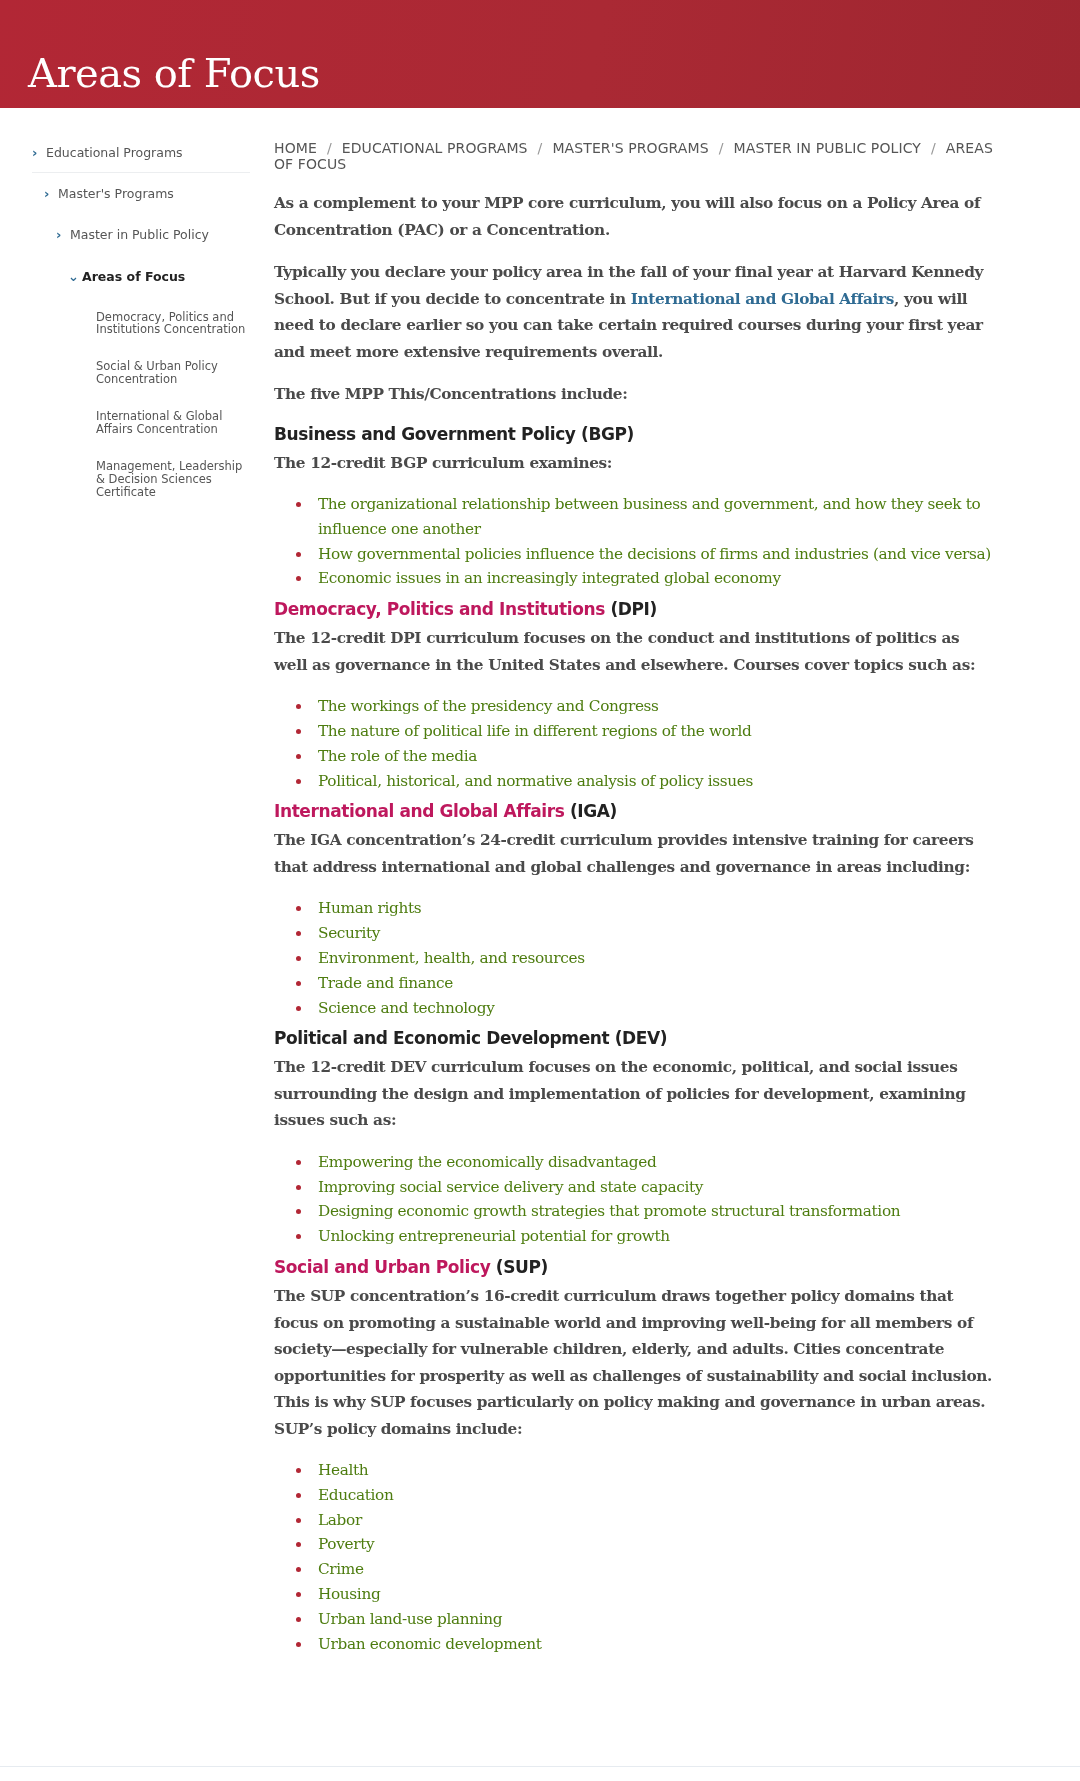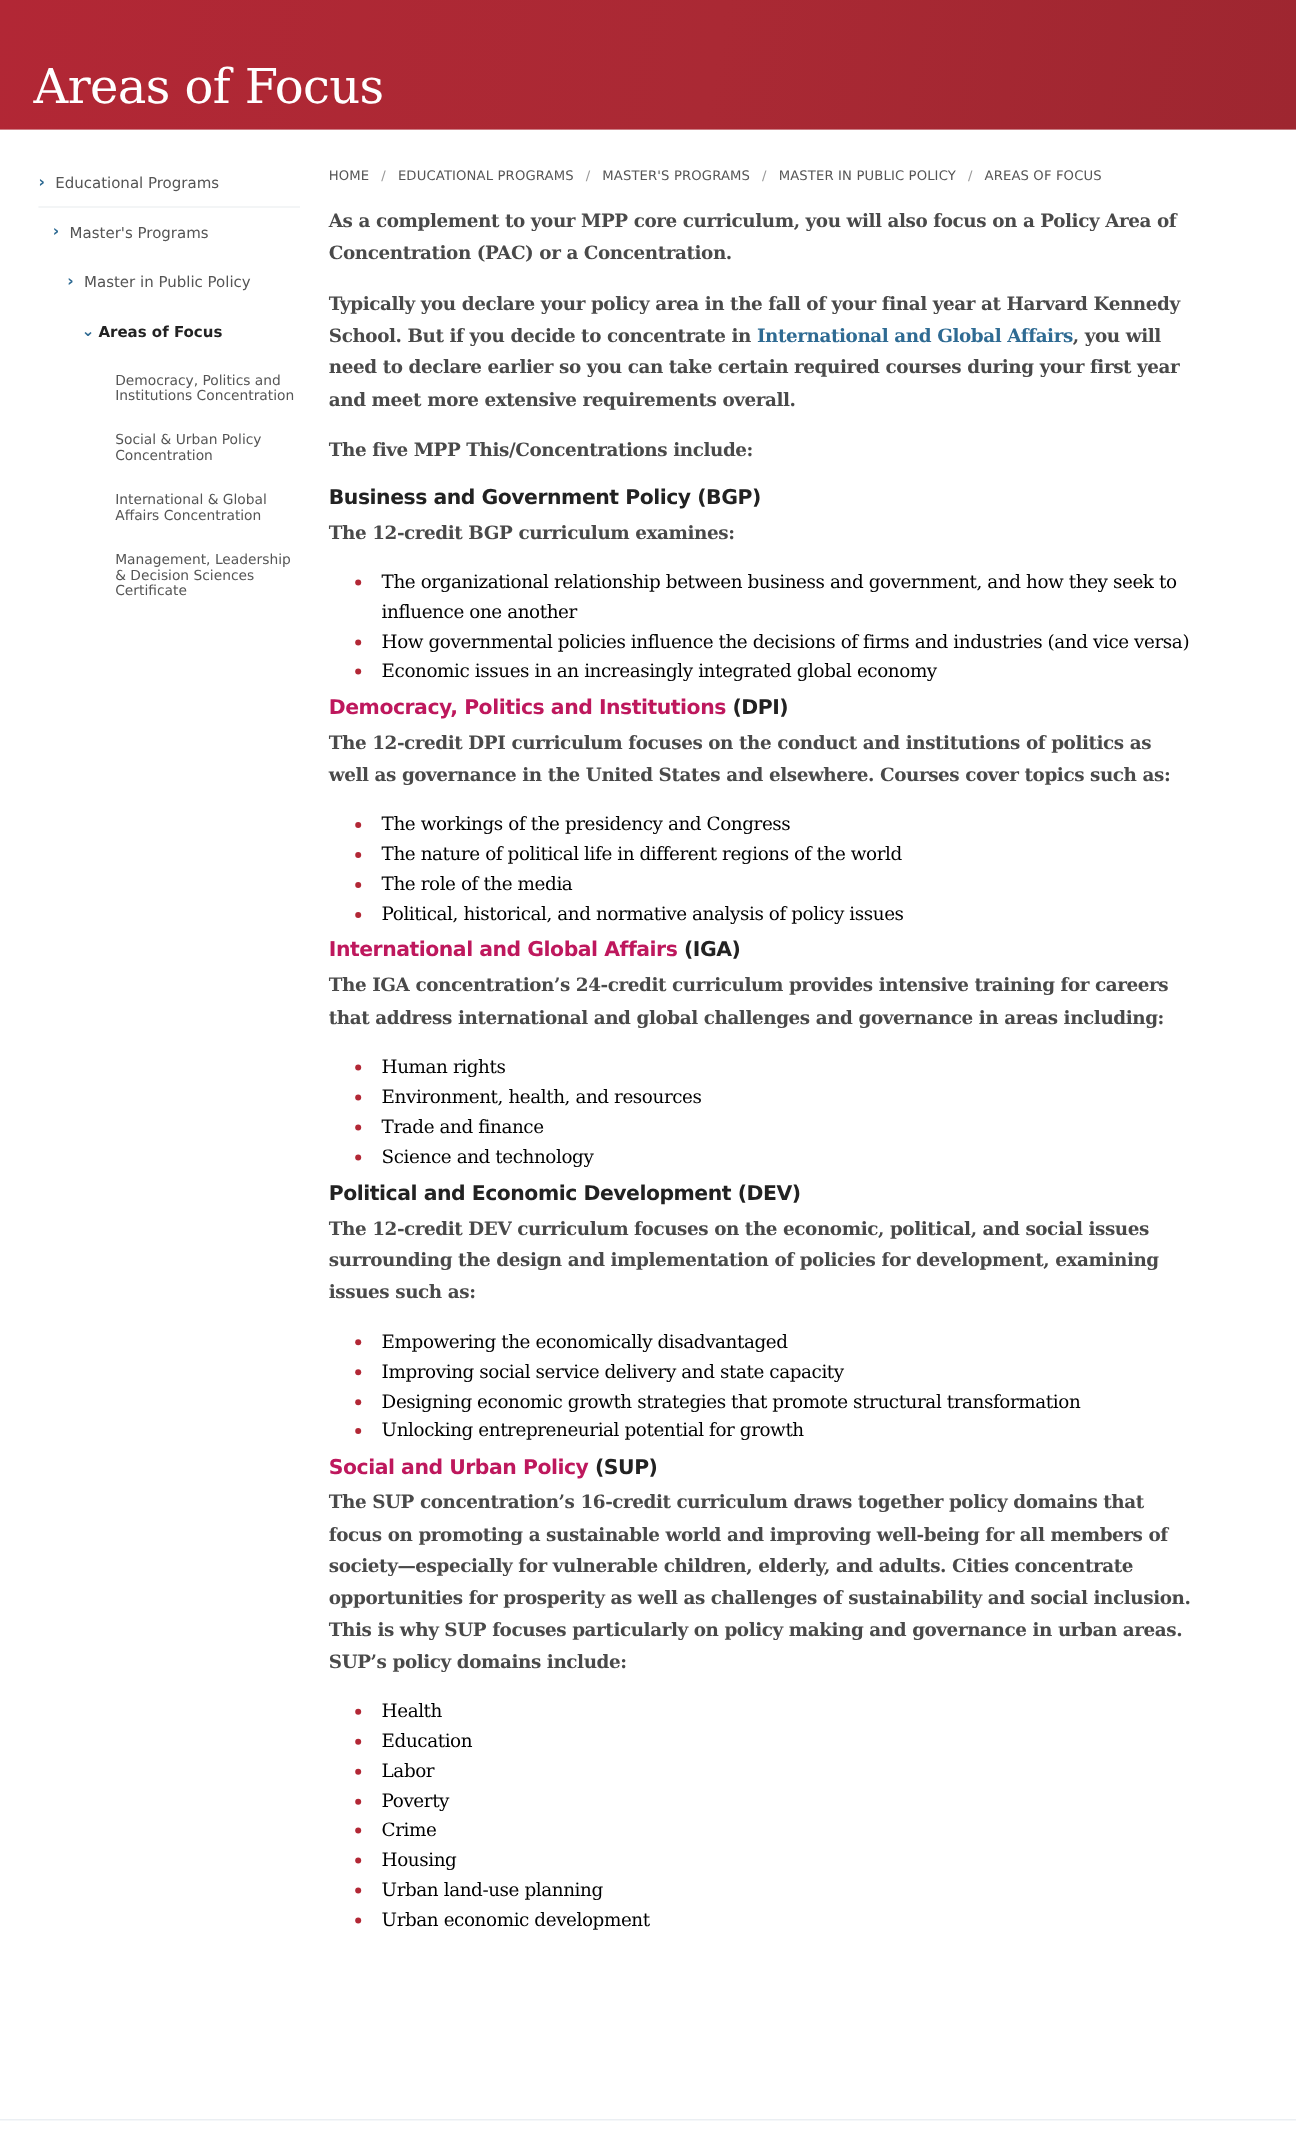--- a/index.html
+++ b/index.html
@@ -31,42 +31,42 @@
     .nav-lvl2 { padding-left: 24px; padding-top: 14px; padding-bottom: 14px; }
     .nav-lvl3 { padding-left: 36px; padding-top: 14px; padding-bottom: 14px; color: #222; font-weight: bold; }
     .nav-lvl3 .chev { font-weight: bold; }
     .nav-sub {
       padding-left: 64px; padding-top: 13px; padding-bottom: 11px;
       font-family: "DejaVu Sans", sans-serif; font-size: 11.5px; line-height: 1.12; color: #555;
     }
 
     .content { width: 720px; padding-top: 8px; }
     .breadcrumb {
-      font-family: "DejaVu Sans", sans-serif; font-size: 11px; color: #555;
+      font-family: "DejaVu Sans", sans-serif; font-size: 14px; color: #555;
       letter-spacing: 0.1px; text-transform: uppercase; margin-bottom: 18px;
     }
     .breadcrumb .sep { color: #999; margin: 0 10px; }
     .content p {
       font-family: "DejaVu Serif", serif; font-size: 15.3px; line-height: 26.5px;
       color: #4a4a4a; letter-spacing: -0.35px; font-weight: bold;
     }
     .p-gap { margin-bottom: 16px; }
     .link { color: #2f6b93; text-decoration: none; }
 
     h2.sec {
       font-family: "DejaVu Sans", sans-serif; font-weight: bold; font-size: 17px;
       color: #222; margin-top: 8px; margin-bottom: 6px; letter-spacing: -0.4px;
     }
     h2.sec .sec-link { color: #be185d; }
 
     ul.bullets { list-style: none; margin-top: 16px; margin-bottom: 8px; padding-left: 22px; }
     ul.bullets li {
       position: relative; padding-left: 22px;
       font-family: "DejaVu Serif", serif; font-size: 15.3px; line-height: 24.8px;
-      color: #000000; letter-spacing: -0.35px;
+      color: #4d7c0f; letter-spacing: -0.35px;
     }
     ul.bullets li .dot {
       position: absolute; left: 0; top: 10px; width: 5px; height: 5px;
       border-radius: 50%; background: #b22735;
     }
 
     .footer-line { position: absolute; left: 0; top: 1766px; width: 1080px; height: 1px; background: #e6ebf0; }
   </style>
 </head>
 <body>
@@ -127,20 +127,21 @@
         <li><span class="dot"></span><span>The role of the media</span></li>
         <li><span class="dot"></span><span>Political, historical, and normative analysis of policy issues</span></li>
       </ul>
     </section>
 
     <section>
       <h2 class="sec"><a class="sec-link">International and Global Affairs</a><span> (IGA)</span></h2>
       <p>The IGA concentration’s 24-credit curriculum provides intensive training for careers that address international and global challenges and governance in areas including:</p>
       <ul class="bullets">
         <li><span class="dot"></span><span>Human rights</span></li>
+        <li><span class="dot"></span><span>Security</span></li>
         <li><span class="dot"></span><span>Environment, health, and resources</span></li>
         <li><span class="dot"></span><span>Trade and finance</span></li>
         <li><span class="dot"></span><span>Science and technology</span></li>
       </ul>
     </section>
 
     <section>
       <h2 class="sec">Political and Economic Development (DEV)</h2>
       <p>The 12-credit DEV curriculum focuses on the economic, political, and social issues surrounding the design and implementation of policies for development, examining issues such as:</p>
       <ul class="bullets">

